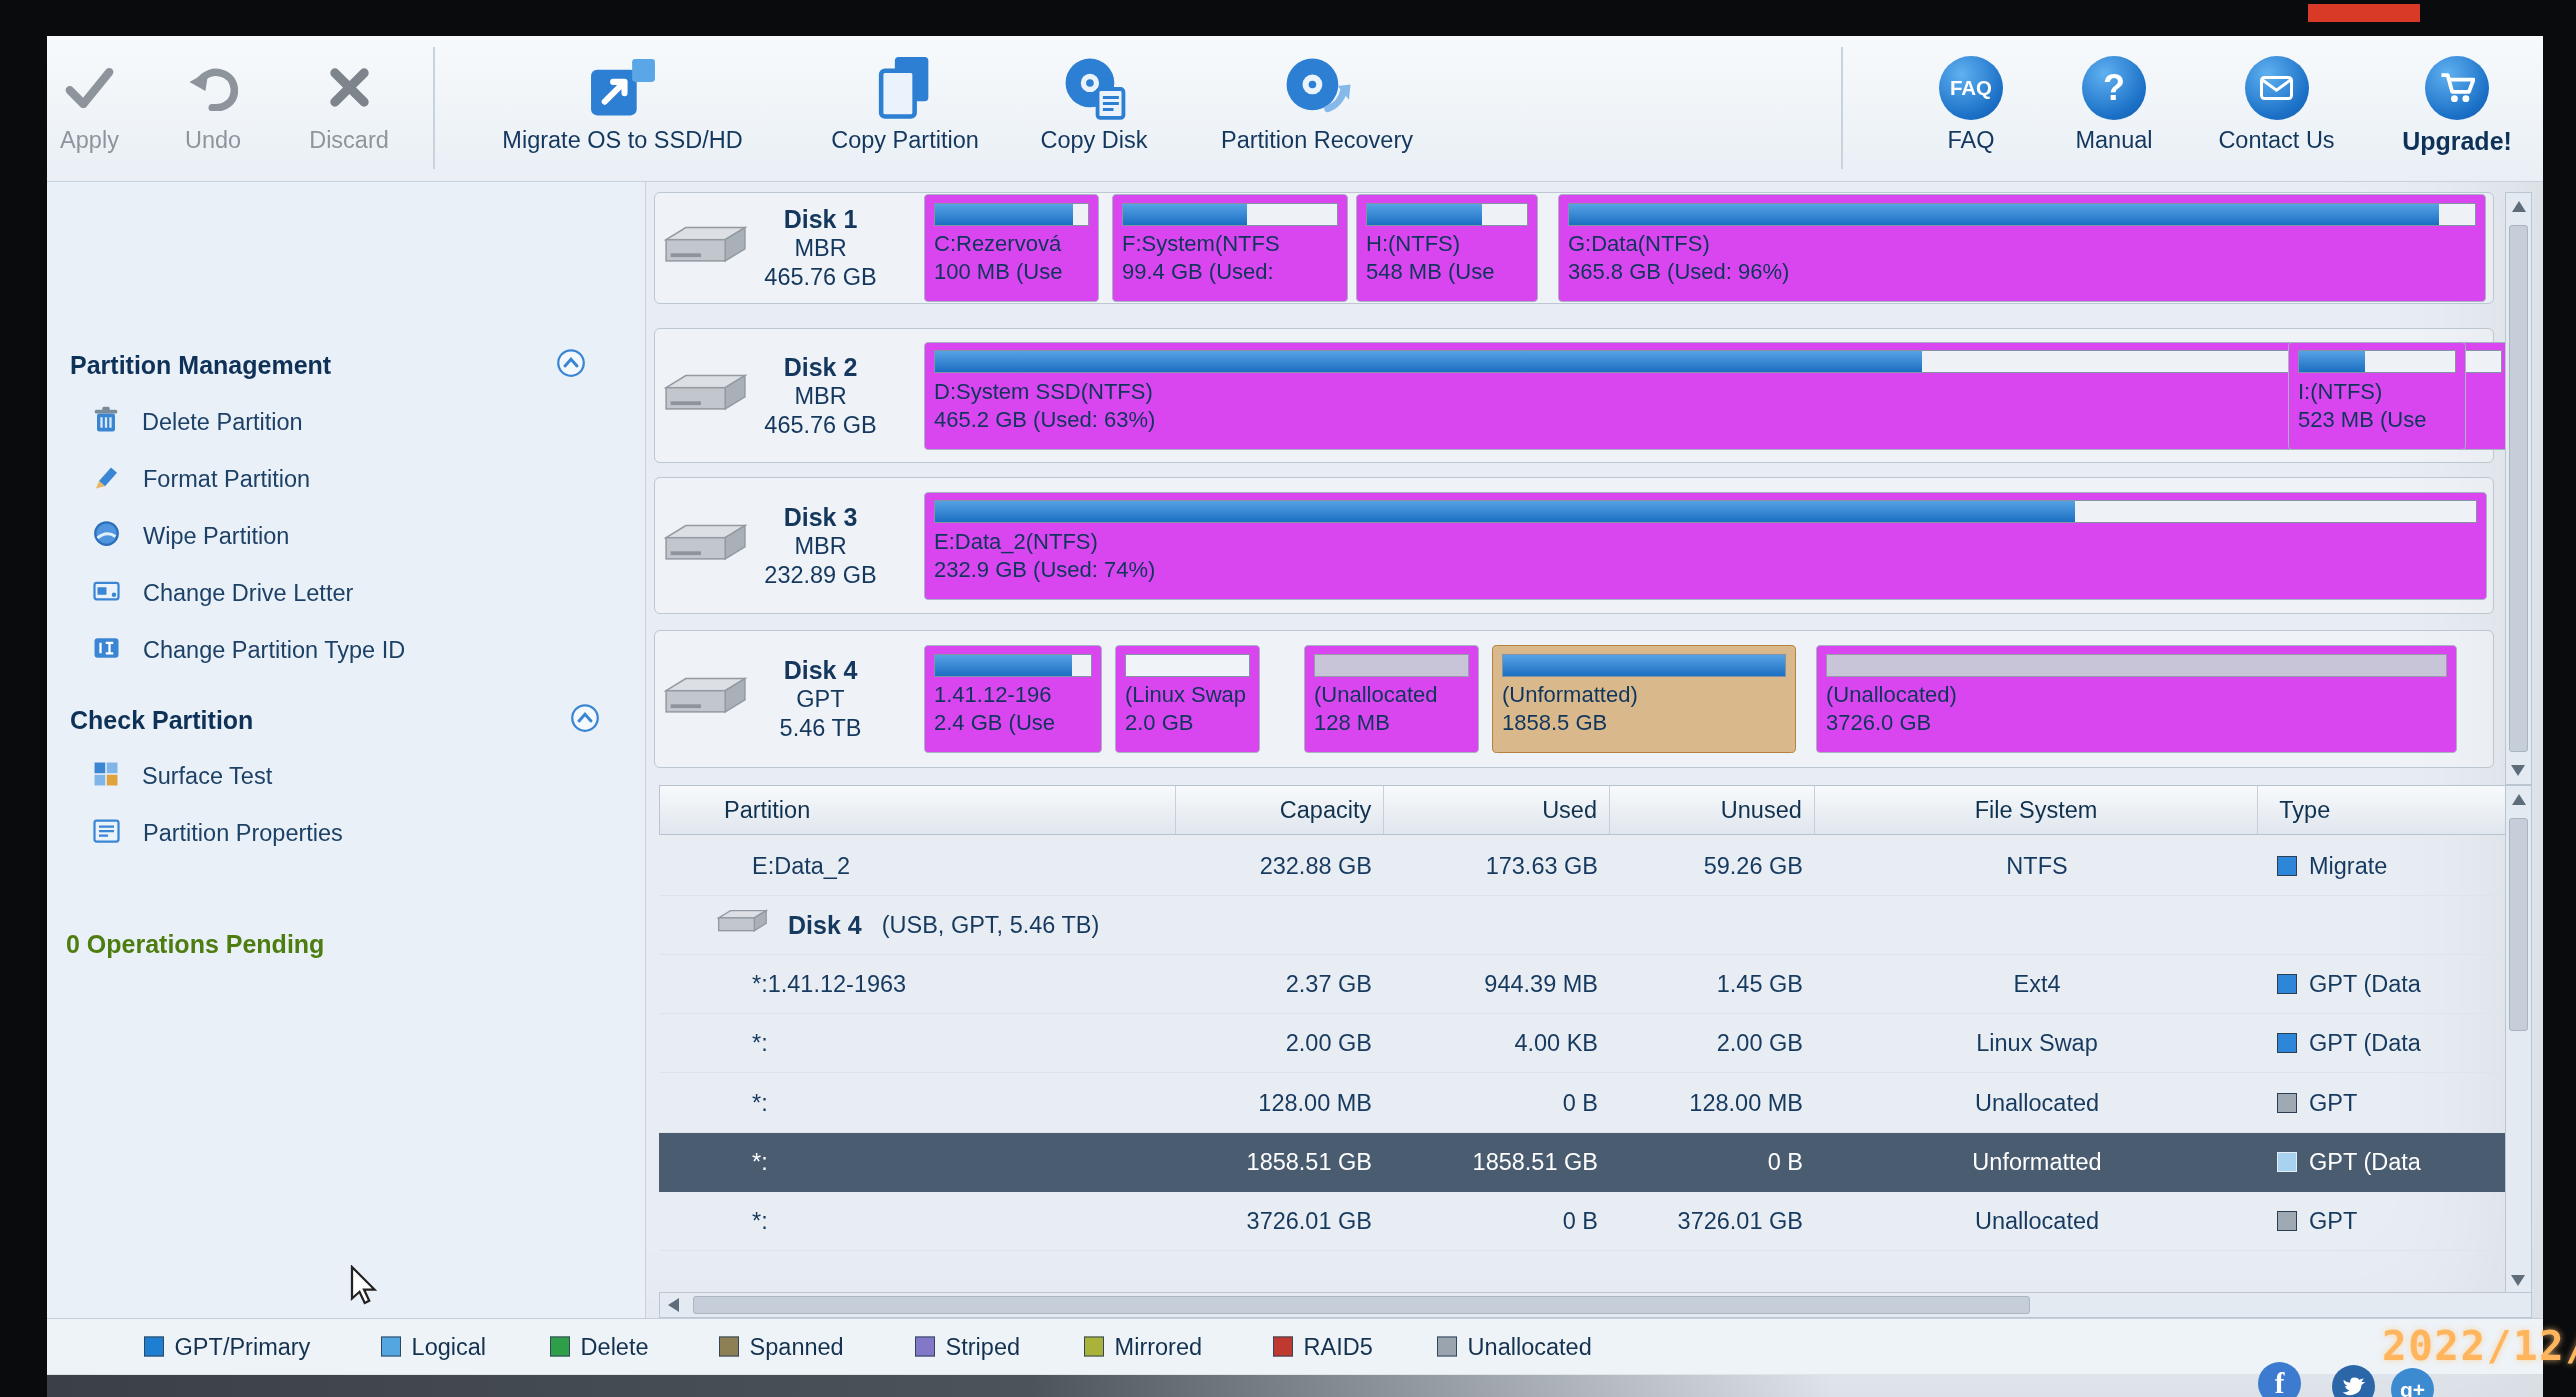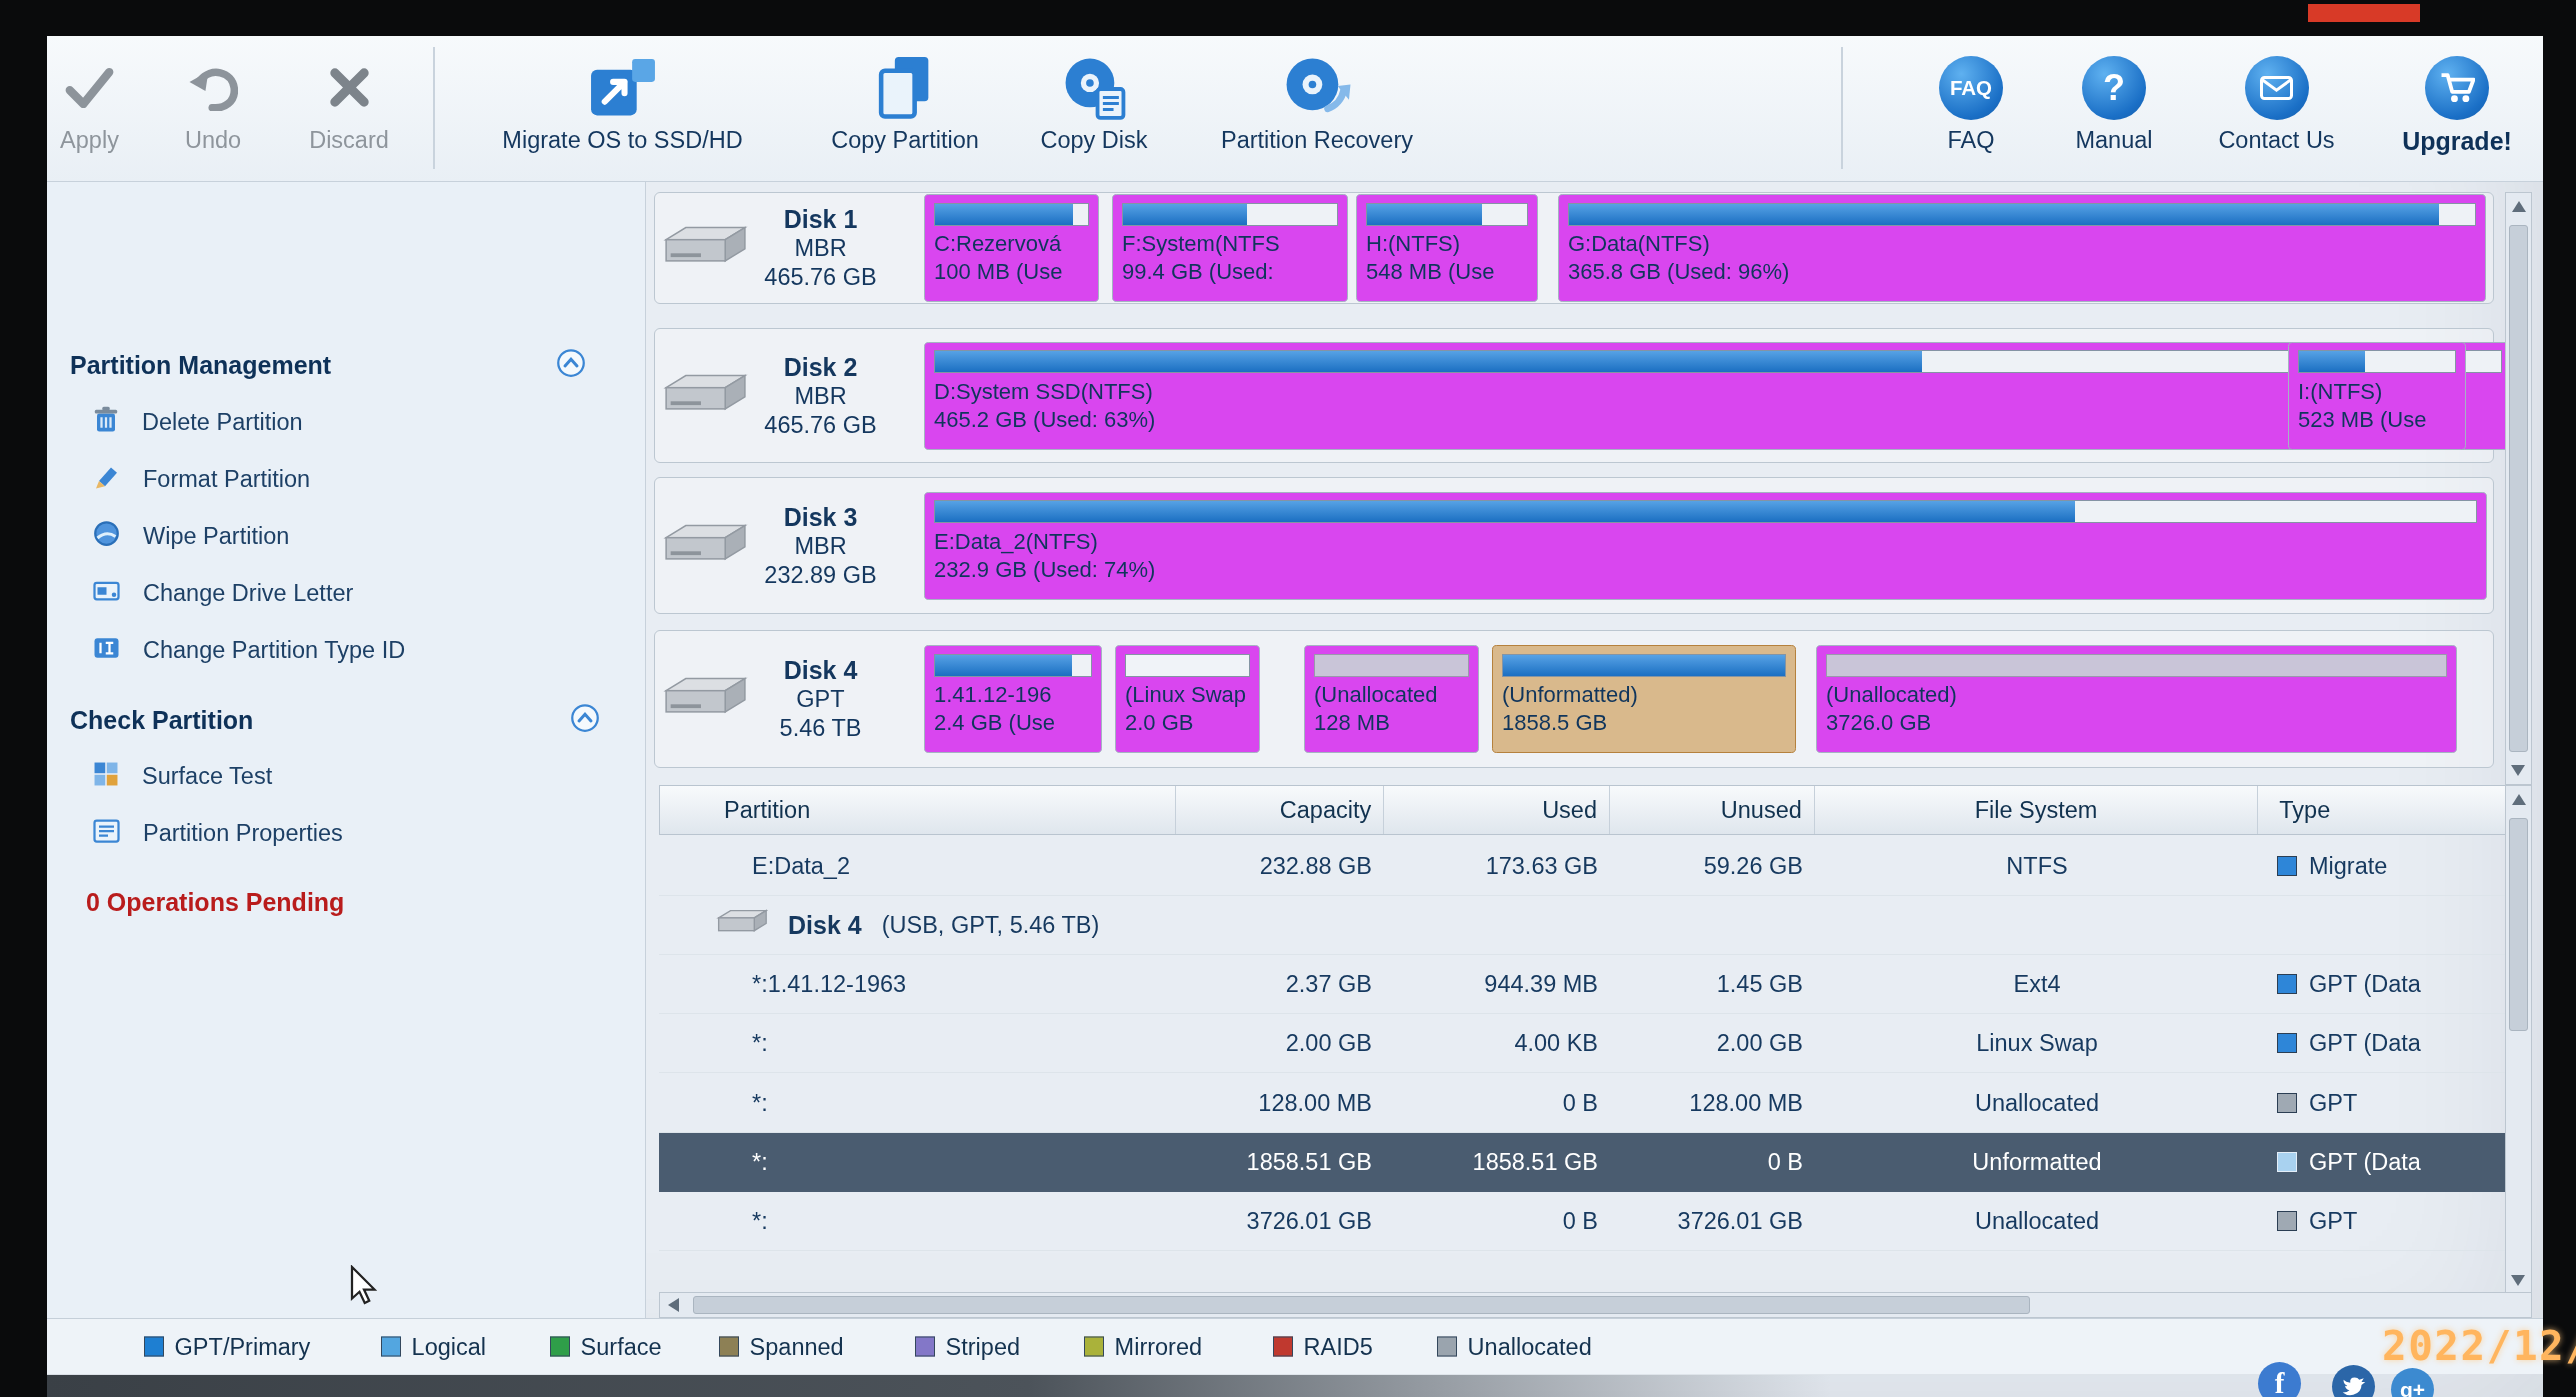--- a/index.html
+++ b/index.html
@@ -25,21 +25,21 @@
           background:radial-gradient(circle at 35% 28%, #5fb1f0, #1a6fc6 70%, #145ba6);
           display:flex; align-items:center; justify-content:center; color:#fff; font-weight:bold; }
 
   
   .sidebar { position:absolute; left:0; top:146px; width:599px; height:1136px;
              background:#e9f0f7; border-right:1.5px solid #c7d1db; }
   .side-header { position:absolute; left:23px; font-size:25px; font-weight:bold; color:#0e3158; }
   .side-item { position:absolute; left:46px; height:35px; display:flex; align-items:center;
                gap:23px; font-size:23.5px; color:#1d4066; white-space:nowrap; }
   .chev { position:absolute; width:30px; height:30px; }
-  .pending { position:absolute; left:39px; font-size:25px; font-weight:bold; color:#b91c1c; }
+  .pending { position:absolute; left:19px; font-size:25px; font-weight:bold; color:#4d7c0f;margin-top:42px; }
   .cursor { position:absolute; left:302px; top:1083px; }
 
   
   .disk-row { position:absolute; left:607px; width:1840px; border:1.5px solid #bcc7d1;
               border-radius:6px; background:rgba(255,255,255,0.30); }
   .disk-dev { position:absolute; left:4.6px; top:50%; transform:translateY(-50%); }
   .disk-meta { position:absolute; left:70px; width:191px; top:50%; transform:translateY(-50%);
                text-align:center; line-height:29px; color:#14375e; }
   .dm-name { font-weight:bold; font-size:25px; }
   .dm-line { font-size:23.5px; }
@@ -583,21 +583,21 @@
     <div class="leg-item" style="left:97px">
       <span class="leg-sq" style="background: rgb(30, 127, 210);"></span>
           <span>GPT/Primary</span>
     </div>
     <div class="leg-item" style="left:334px">
       <span class="leg-sq" style="background: rgb(83, 166, 224);"></span>
           <span>Logical</span>
     </div>
     <div class="leg-item" style="left:503px">
       <span class="leg-sq" style="background: rgb(47, 158, 73);"></span>
-          <span>Surface</span>
+          <span>Delete</span>
     </div>
     <div class="leg-item" style="left:672px">
       <span class="leg-sq" style="background: rgb(141, 128, 85);"></span>
           <span>Spanned</span>
     </div>
     <div class="leg-item" style="left:868px">
       <span class="leg-sq" style="background: rgb(131, 119, 200);"></span>
           <span>Striped</span>
     </div>
     <div class="leg-item" style="left:1037px">

